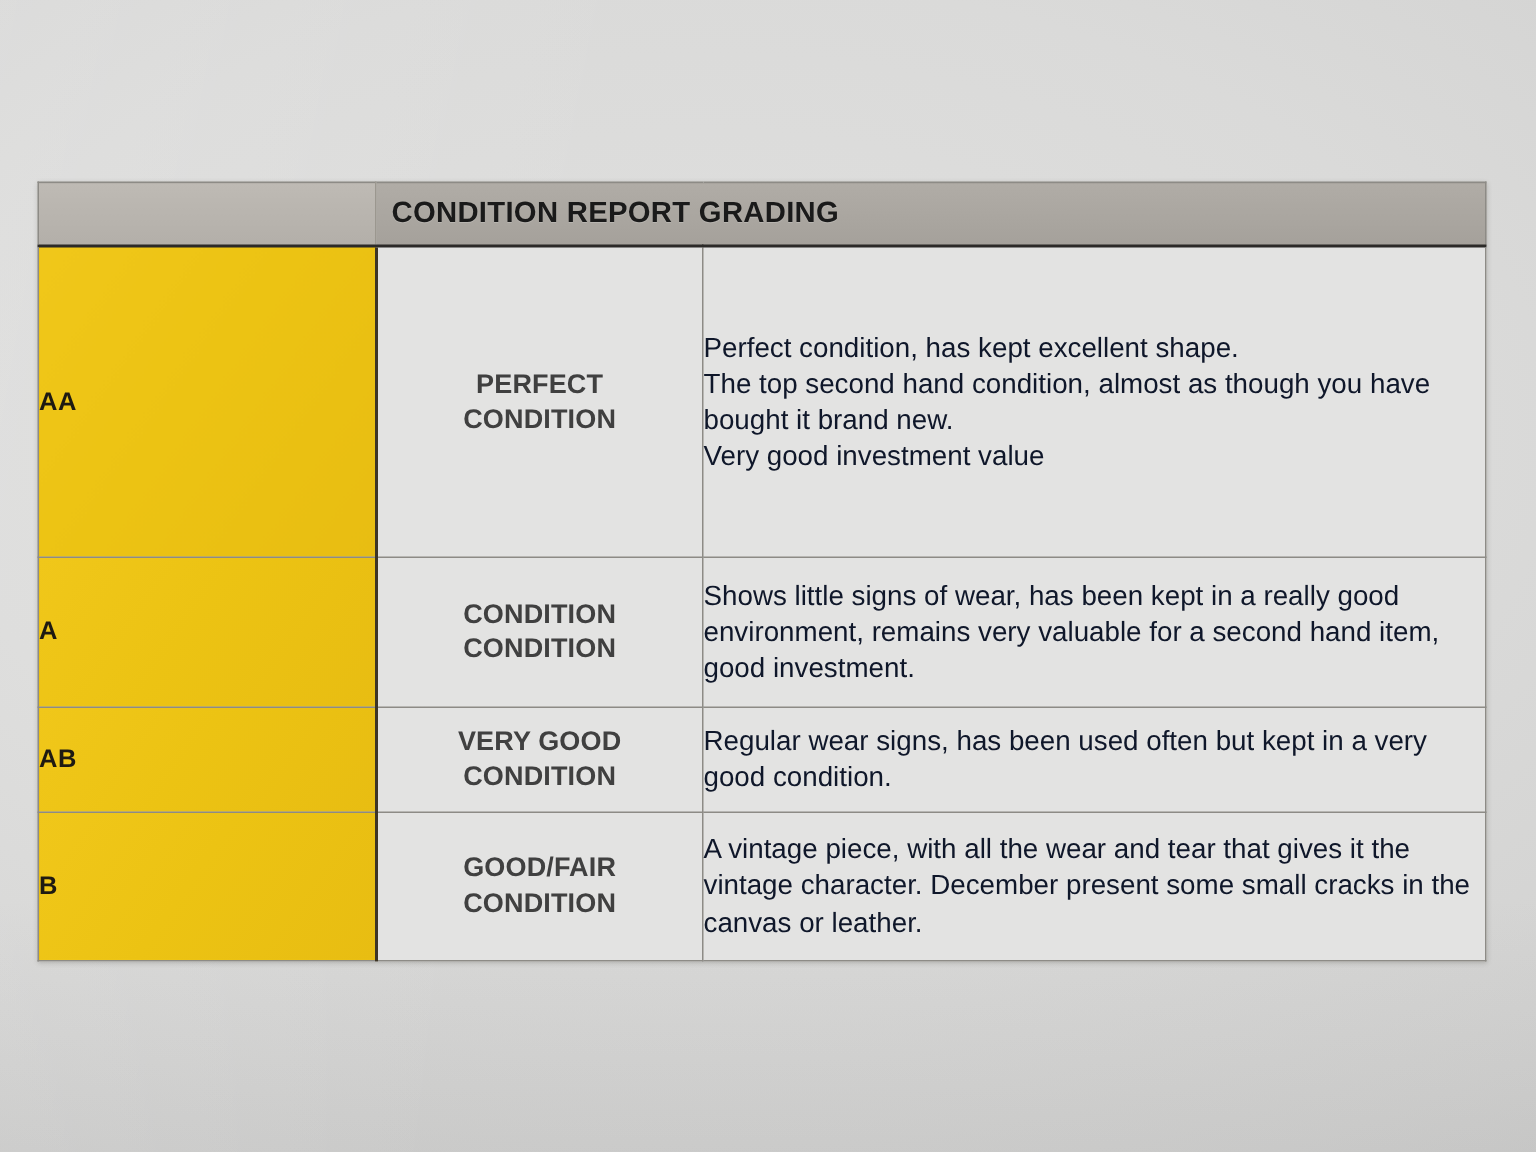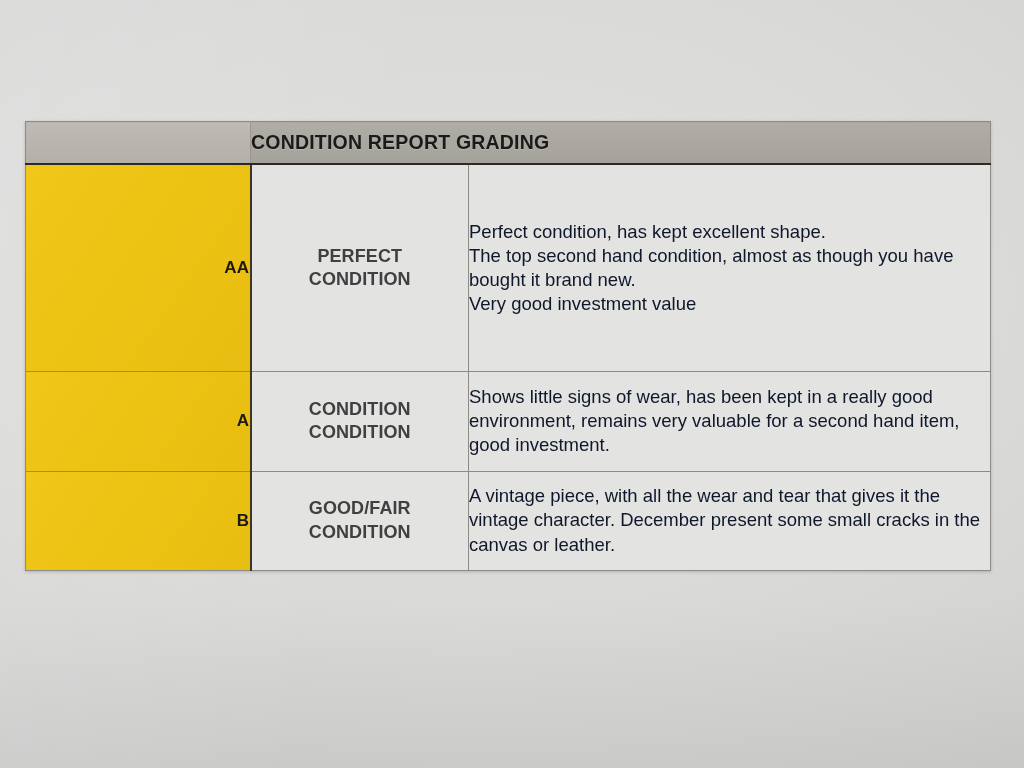--- a/index.html
+++ b/index.html
@@ -58,31 +58,32 @@
     border-right: 1px solid #9b978f !important;
   }
   .hdr-main {
     background: linear-gradient(180deg, #b0aca6 0%, #a5a19b 100%);
     height: 41px;
     border-bottom: 2px solid #2c2a28 !important;
     text-align: left;
   }
   .hdr-title {
     display: block;
+    padding-left: 10px;
     font-size: 19.5px;
     font-weight: bold;
     letter-spacing: 0.2px;
     color: #1a1a1a;
     text-shadow: 0 0.5px 0 rgba(255,255,255,0.18);
   }
 
   
   .grade-cell {
     background: linear-gradient(125deg, #f0c71a 0%, #ecc313 45%, #e8bd12 100%);
-    text-align: right;
+    text-align: left;
     border-right: 2px solid #3d3526 !important;
     border-top-color: #6d6348;
     border-bottom-color: #6d6348;
     border-left-color: #8d8b86;
   }
   .grade-label {
     font-size: 17px;
     font-weight: bold;
     color: #1e1a12;
     letter-spacing: 0.4px;
@@ -161,20 +162,32 @@
       </td>
       <td class="name-cell">
         <span class="name-label">CONDITION</span>
         <span class="name-label">CONDITION</span>
       </td>
       <td class="desc-cell">
         <p class="desc-para">Shows little signs of wear, has been kept in a really good environment, remains very valuable for a second hand item, good investment.</p>
       </td>
     </tr>
 
+    <tr style="height:70px">
+      <td class="grade-cell">
+        <span class="grade-label">AB</span>
+      </td>
+      <td class="name-cell">
+        <span class="name-label">VERY GOOD</span>
+        <span class="name-label">CONDITION</span>
+      </td>
+      <td class="desc-cell">
+        <p class="desc-para">Regular wear signs, has been used often but kept in a very good condition.</p>
+      </td>
+    </tr>
 
     <tr style="height:99px">
       <td class="grade-cell">
         <span class="grade-label">B</span>
       </td>
       <td class="name-cell">
         <span class="name-label">GOOD/FAIR</span>
         <span class="name-label">CONDITION</span>
       </td>
       <td class="desc-cell">

